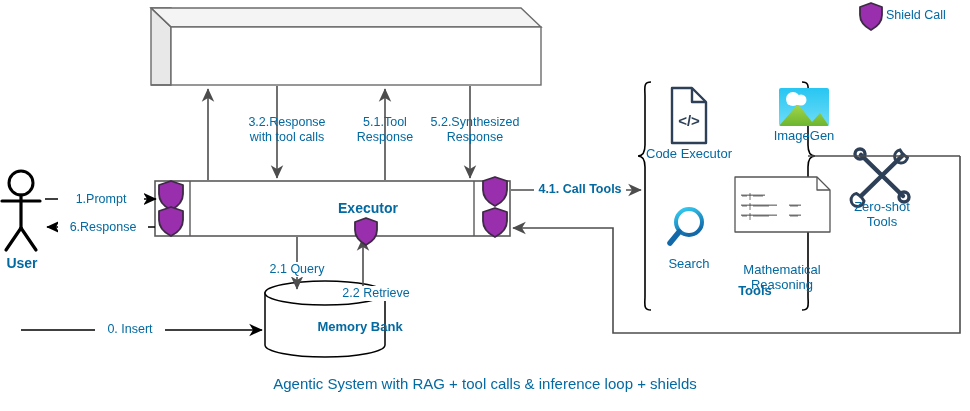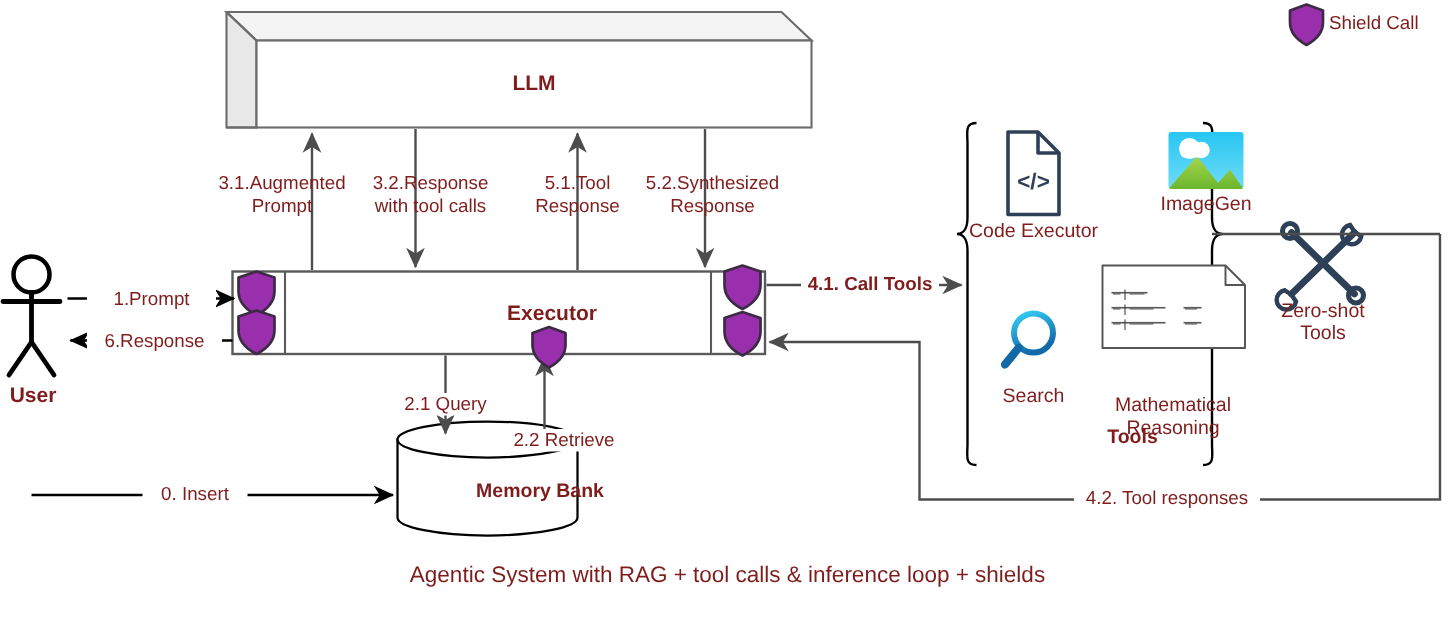--- a/index.html
+++ b/index.html
@@ -1,19 +1,19 @@
 <!DOCTYPE html>
 <html><head>
 <meta charset="utf-8">
 <style>
   html,body{margin:0;padding:0;background:#ffffff;}
   body{font-family:"Liberation Sans",sans-serif;}
   #stage{position:relative;width:970px;height:411px;background:#fff;overflow:hidden;}
   #stage svg{position:absolute;left:0;top:0;}
-  .lbl{position:absolute;font-family:"Liberation Sans",sans-serif;color:#7f1d1d;
+  .lbl{position:absolute;font-family:"Liberation Sans",sans-serif;color:#0369a1;
        text-align:center;line-height:1.18;white-space:pre-line;}
   .t12{font-size:12.5px;}
   .t13{font-size:13px;}
   .t14{font-size:14px;}
   .bold{font-weight:bold;}
 </style>
 </head>
 <body>
 
 <div id="stage">
@@ -158,21 +158,20 @@
 
       <path d="M483,181 l12,-4 l12,4 v9 c0,8 -6,13 -12,16 c-6,-3 -12,-8 -12,-16 z" fill="#9a2fae" stroke="#3d2a45" stroke-width="1.8" stroke-linejoin="round"></path>
       <path d="M483,212 l12,-4 l12,4 v9 c0,8 -6,13 -12,16 c-6,-3 -12,-8 -12,-16 z" fill="#9a2fae" stroke="#3d2a45" stroke-width="1.8" stroke-linejoin="round"></path>
 
       <path d="M355,222 l11,-4 l11,4 v8 c0,7.5 -5.5,12 -11,15 c-5.5,-3 -11,-7.5 -11,-15 z" fill="#9a2fae" stroke="#3d2a45" stroke-width="1.8" stroke-linejoin="round"></path>
 
       <path d="M860,7 l11,-4 l11,4 v8 c0,7.5 -5.5,12 -11,15 c-5.5,-3 -11,-7.5 -11,-15 z" fill="#9a2fae" stroke="#3d2a45" stroke-width="1.8" stroke-linejoin="round"></path>
     </g>
   </svg>
 
-  <div class="lbl t14 bold" style="left:171px;top:47px;width:370px;">LLM</div>
 
   <div class="lbl t14 bold" style="left:190px;top:200px;width:284px;padding-left:36px;">Executor</div>
 
   <div class="lbl t13 bold" style="left:265px;top:319px;width:144px;padding-left:23px;">Memory Bank</div>
 
   <div class="lbl t14 bold" style="left:0px;top:255px;width:44px;">User</div>
 
   <div class="lbl t13 bold" style="left:700px;top:283px;width:110px;">Tools</div>
 
   <div class="lbl t13" style="left:639px;top:146px;width:100px;">Code Executor</div>
@@ -180,32 +179,29 @@
   <div class="lbl t13" style="left:654px;top:256px;width:70px;">Search</div>
   <div class="lbl t13" style="left:727px;top:218px;width:110px;margin-top:44px;">Mathematical
 Reasoning</div>
   <div class="lbl t13" style="left:837px;top:199px;width:90px;">Zero-shot
 Tools</div>
 
   <div class="lbl t12" style="left:58px;top:192px;width:86px;background:#fff;">1.Prompt</div>
   <div class="lbl t12" style="left:58px;top:220px;width:90px;background:#fff;">6.Response</div>
   <div class="lbl t12" style="left:95px;top:322px;width:70px;background:#fff;text-align:center;">0. Insert</div>
 
-  <div class="lbl t12" style="left:140px;top:115px;width:96px;">3.1.Augmented
-Prompt</div>
   <div class="lbl t12" style="left:236px;top:115px;width:102px;">3.2.Response
 with tool calls</div>
   <div class="lbl t12" style="left:347px;top:115px;width:76px;">5.1.Tool
 Response</div>
   <div class="lbl t12" style="left:425px;top:115px;width:100px;">5.2.Synthesized
 Response</div>
 
   <div class="lbl t12" style="left:258px;top:262px;width:78px;background:#fff;">2.1 Query</div>
   <div class="lbl t12" style="left:334px;top:262px;width:84px;background:#fff;margin-top:24px;">2.2 Retrieve</div>
 
   <div class="lbl t12" style="left:534px;top:182px;width:92px;background:#fff;font-weight:bold;">4.1. Call Tools</div>
-  <div class="lbl t12" style="left:716px;top:325px;width:124px;background:#fff;">4.2. Tool responses</div>
 
   <div class="lbl t12" style="left:886px;top:8px;width:80px;text-align:left;">Shield Call</div>
 
   <div class="lbl t14" style="left:0px;top:375px;width:970px;font-size:15px;">Agentic System with RAG + tool calls &amp; inference loop + shields</div>
 
 </div>
 
 </body></html>

